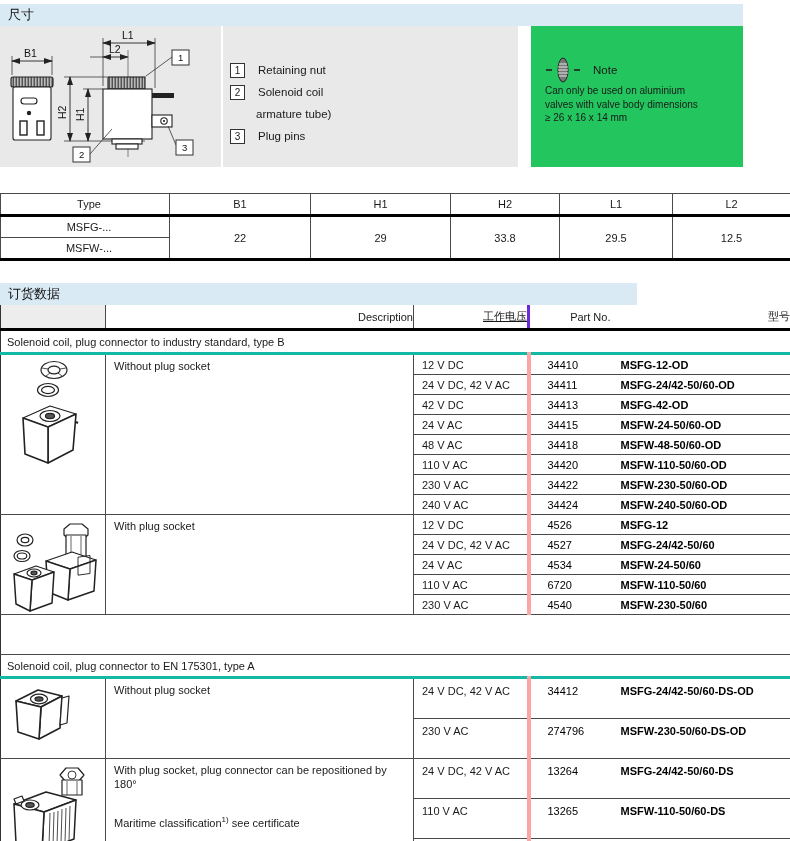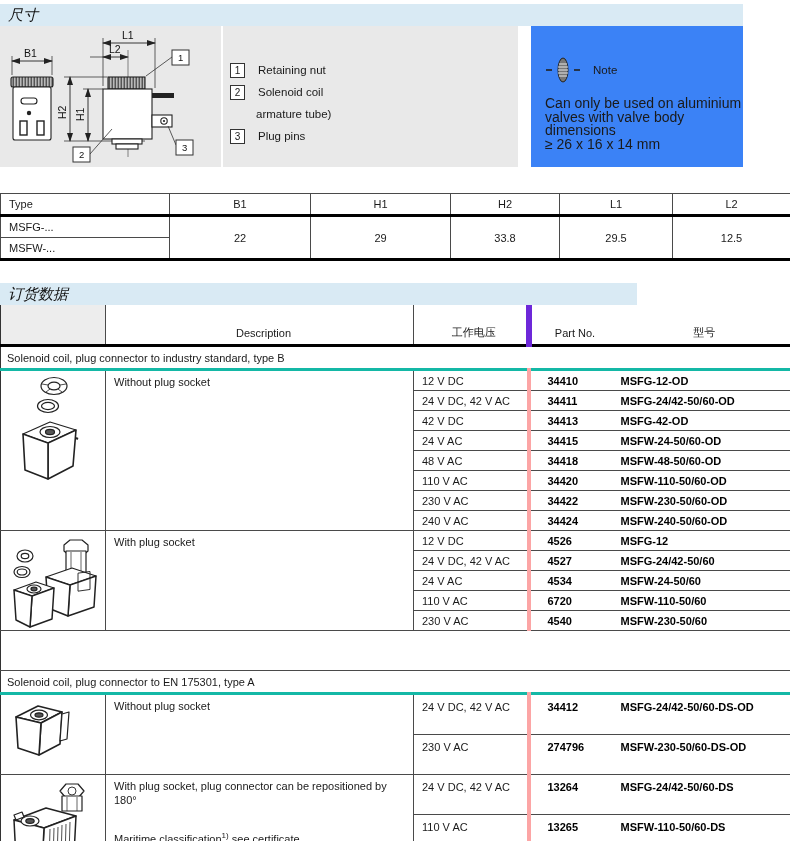--- a/index.html
+++ b/index.html
@@ -1,59 +1,59 @@
 <!DOCTYPE html>
 <html><head>
 <meta charset="utf-8">
 <style>
   html,body{margin:0;padding:0;background:#fff;}
   body{width:790px;height:841px;font-family:"Liberation Sans",sans-serif;color:#1a1a1a;position:relative;overflow:hidden;}
-  .band{height:22px;line-height:22px;background:#d9eaf4;font-size:15px;padding-left:8px;box-sizing:border-box;color:#111;font-style:italic;}
+  .band{height:22px;line-height:22px;background:#d9eaf4;font-size:13px;padding-left:8px;box-sizing:border-box;color:#111;}
   #dim-band{margin-top:4px;width:743px;}
   #order-band{margin-top:22px;width:637px;}
 
   
   .figure-row{position:relative;height:141px;}
   .dim-box{position:absolute;left:0;top:0;width:518px;height:141px;background:#e9e9e9;}
-  .note-box{position:absolute;left:531px;top:0;width:212px;height:141px;background:#3b82f6;box-sizing:border-box;padding-left:14px;}
+  .note-box{position:absolute;left:531px;top:0;width:212px;height:141px;background:#22c55e;box-sizing:border-box;padding-left:14px;}
   .legend{position:absolute;left:230px;top:33px;width:286px;font-size:11.5px;}
   .legend-row{height:22px;display:flex;align-items:center;}
   .legend-sub{height:22px;line-height:22px;padding-left:26px;}
   .num-box{width:13px;height:13px;border:1px solid #333;background:#fff;font-size:10px;line-height:13px;text-align:center;margin-right:13px;flex:none;}
   .note-head{margin-top:30px;display:flex;align-items:center;font-size:11.5px;}
   .note-icon{margin-right:12px;line-height:0;}
-  .note-lines{margin-top:13px;font-size:14px;line-height:13.5px;}
+  .note-lines{font-size:10px;line-height:13.5px;}
 
   
   .dim-table{width:790px;border-collapse:collapse;margin-top:26px;font-size:11px;table-layout:fixed;
              border:1px solid #333;border-bottom:3px solid #000;}
   .dim-table th,.dim-table td{border:1px solid #4a4a4a;height:20px;text-align:center;font-weight:normal;padding:0;}
   .dim-table thead th{border-bottom:3px solid #000;}
-  .dim-table .left{text-align:left;padding-left:8px;}
+  .dim-table .left{text-align:center;padding-left:8px;}
 
   
   .order-table{width:790px;border-collapse:collapse;font-size:11px;table-layout:fixed;
                border-left:1px solid #333;border-right:1px solid #333;border-bottom:3px solid #000;}
-  .order-table thead th{height:23px;text-align:center;vertical-align:middle;font-weight:normal;font-size:11px;
-                        padding:16px 0 0 8px;border-bottom:3px solid #000;}
+  .order-table thead th{height:23px;text-align:right;vertical-align:middle;font-weight:normal;font-size:11px;
+                        padding:0 0 0 8px;border-bottom:3px solid #000;}
   th.volt-h,th.model-h{font-size:13px;}
   th.img-h{background:#ededed;border-right:1px solid #4a4a4a;}
   th.desc-h{border-right:1px solid #4a4a4a;}
-  th.volt-h{border-right:6px solid #6d28d9;}
+  th.volt-h{border-right:3px solid #6d28d9;text-decoration:underline;}
   th.part-h{padding-left:17px;}
   th.model-h{padding-left:10px;}
   .section-row td{height:19px;border-top:1px solid #4a4a4a;border-bottom:3px solid #14b8a6;padding-left:6px;}
   .data-row td{border-top:1px solid #4a4a4a;padding:0;}
   .data-row.compact td{height:19px;vertical-align:middle;}
   .data-row.tall td{height:33px;vertical-align:top;}
   .data-row.tall .volt-cell,.data-row.tall .part-cell,.data-row.tall .model-cell{padding-top:6px;}
   .img-cell{border-right:1px solid #4a4a4a;vertical-align:top !important;padding:4px 0 0 7px !important;}
   .desc-cell{border-right:1px solid #4a4a4a;vertical-align:top !important;padding:4px 10px 0 8px !important;line-height:14px;}
   .volt-cell{border-right:4px solid #fca5a5;padding-left:8px !important;}
-  .part-cell{font-weight:bold;padding-left:17px !important;color:#000;}
+  .part-cell{font-weight:normal;padding-left:17px !important;color:#000;}
   .model-cell{font-weight:bold;padding-left:10px !important;color:#000;}
   .desc-note{margin-top:22px;}
   sup{font-size:8px;}
   .spacer-row td{height:37px;border-top:1px solid #4a4a4a;}
   svg{display:block;}
   text{font-family:"Liberation Sans",sans-serif;}
 </style>
 </head>
 <body>
 

